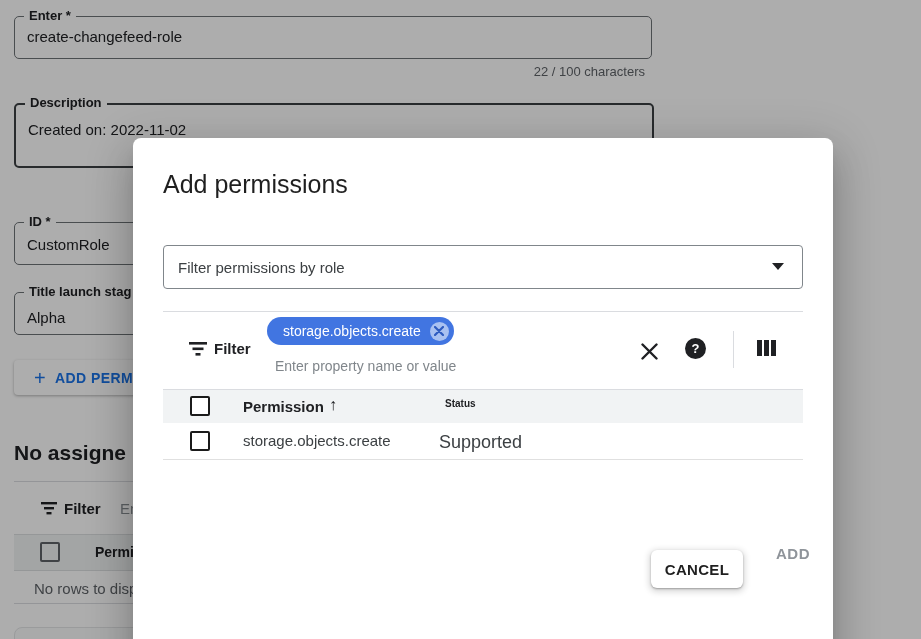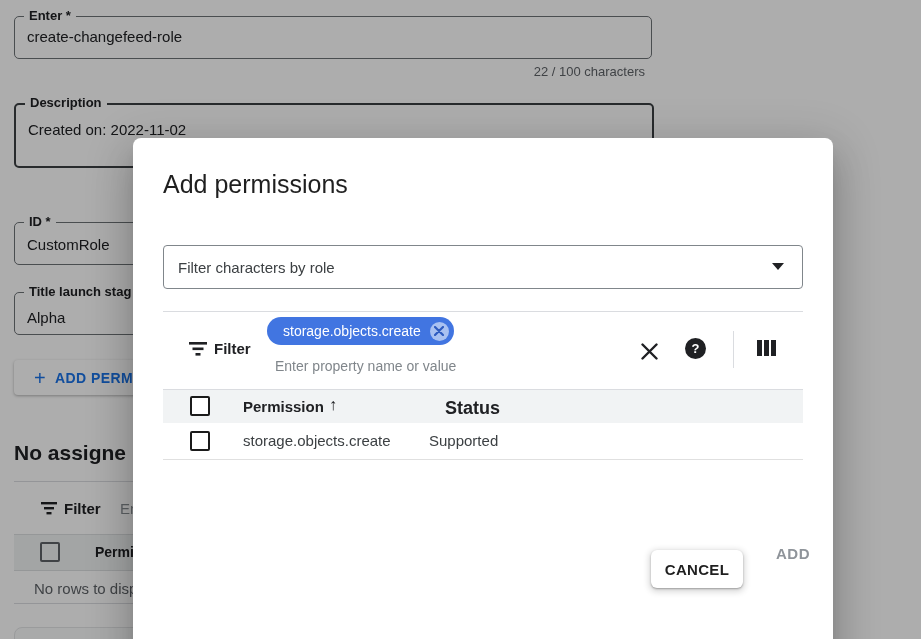--- a/index.html
+++ b/index.html
@@ -52,25 +52,25 @@
   .m-ph{position:absolute;left:142px;top:220px;font-size:14px;color:#80868b;white-space:nowrap;}
   .icon-btn{position:absolute;background:none;border:none;padding:0;cursor:pointer;display:flex;align-items:center;justify-content:center;}
   .clear-btn{left:505px;top:202px;width:22px;height:22px;}
   .help-btn{left:552px;top:200px;width:21px;height:21px;border-radius:50%;background:#1f2023;color:#fff;font-size:13px;font-weight:700;font-family:inherit;}
   .vline{position:absolute;left:600px;top:193px;width:1px;height:37px;background:#dadce0;}
   .cols-btn{left:621px;top:201px;width:24px;height:18px;}
   .m-thead{position:absolute;left:30px;top:251px;width:640px;height:33px;background:#f1f3f4;border-top:1px solid #dadce0;border-bottom:1px solid #dadce0;}
   .m-thead .cb{position:absolute;left:27px;top:6px;}
   .th-perm{position:absolute;left:80px;top:8px;font-size:15px;font-weight:700;text-align:center;}
   .th-sort{position:absolute;left:166px;top:6px;font-size:16px;font-weight:700;cursor:pointer;}
-  .th-status{position:absolute;left:282px;top:8px;font-size:18px;font-weight:700;}
+  .th-status{position:absolute;left:282px;top:8px;font-size:10px;font-weight:700;}
   .m-row{position:absolute;left:30px;top:285px;width:640px;height:36px;border-bottom:1px solid #e0e0e0;background:#fff;}
   .m-row .cb{position:absolute;left:27px;top:8px;}
   .td-perm{position:absolute;left:80px;top:9px;font-size:15px;color:#3c4043;}
-  .td-status{position:absolute;left:266px;top:9px;font-size:15px;color:#3c4043;}
+  .td-status{position:absolute;left:276px;top:9px;font-size:18px;color:#3c4043;}
   .cancel-btn{
     position:absolute;left:518px;top:412px;width:92px;height:38px;background:#fff;border:none;border-radius:6px;
     box-shadow:0 1px 2px rgba(0,0,0,.3),0 2px 6px 2px rgba(0,0,0,.15);
     font-size:15px;font-weight:700;letter-spacing:.3px;color:#1f1f1f;font-family:inherit;cursor:pointer;
   }
   .add-action-btn{
     position:absolute;left:625px;top:396px;width:70px;height:38px;background:none;border:none;
     font-size:15px;font-weight:700;letter-spacing:.5px;color:#8f949a;font-family:inherit;cursor:default;
   }
   svg{display:block;}
@@ -128,21 +128,21 @@
   <div class="bottom-box"></div>
 </div>
 
 <div class="overlay"></div>
 
 <div class="modal">
 
   <div class="m-title">Add permissions</div>
 
   <div class="m-dropdown">
-    <span class="dd-text">Filter characters by role</span>
+    <span class="dd-text">Filter permissions by role</span>
     <span class="caret"></span>
   </div>
 
   <div class="m-hr"></div>
 
   <span class="m-filter-icon">
     <svg width="18" height="14" viewBox="0 0 18 14" fill="#202124">
       <rect x="0" y="0" width="18" height="2.6"></rect>
       <rect x="3.5" y="5.5" width="11" height="2.6"></rect>
       <rect x="6.5" y="11" width="5" height="2.6"></rect>

